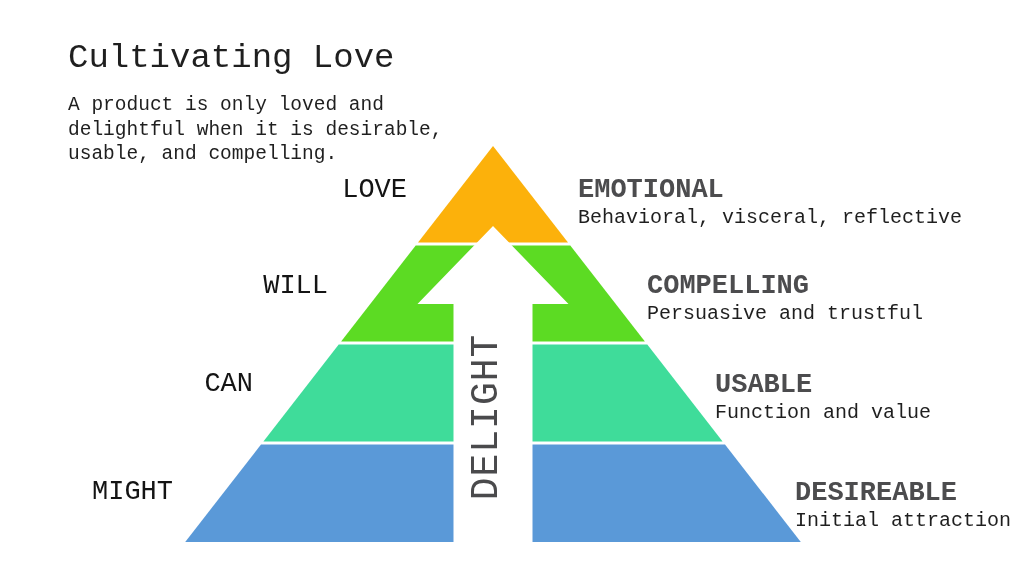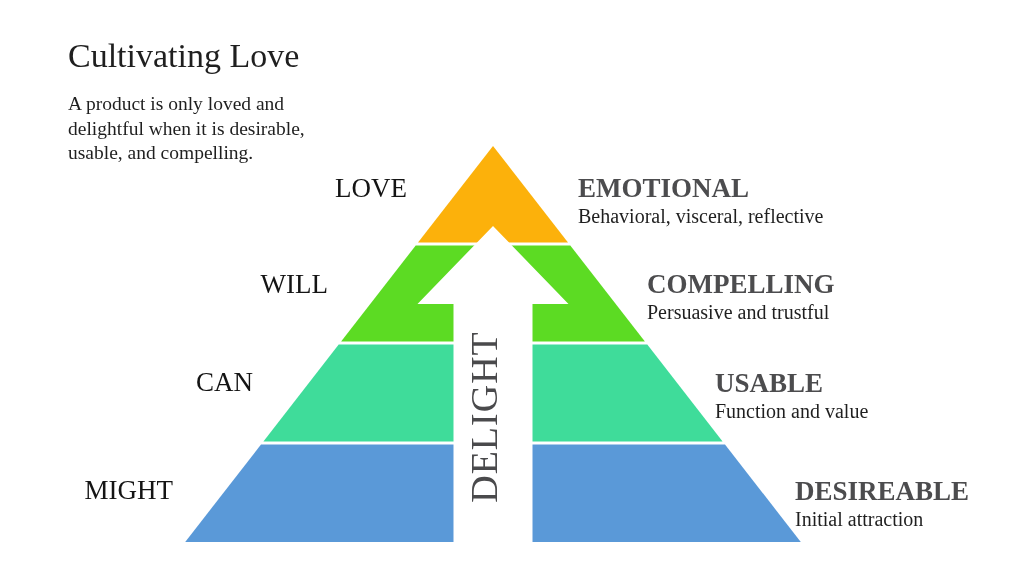--- a/index.html
+++ b/index.html
@@ -1,21 +1,21 @@
 <!DOCTYPE html>
 <html><head>
 <meta charset="utf-8">
 <style>
   html,body{margin:0;padding:0;background:#ffffff;}
   .slide{
     position:relative;
     width:1024px;height:576px;
     background:#ffffff;
     overflow:hidden;
-    font-family:Liberation Serif, serif;
+    font-family:Liberation Mono, monospace;
   }
   svg{display:block;}
   .title-text{
     font-size:34px;
     fill:#1f1f1f;
     font-weight:400;
   }
   .subtitle-text{
     font-size:19.5px;
     fill:#1f1f1f;

